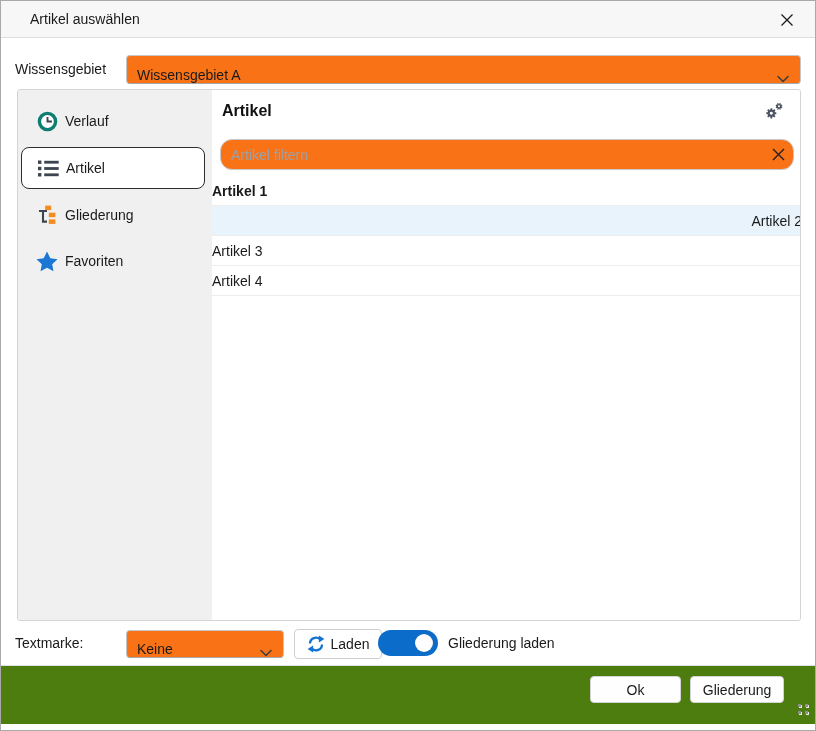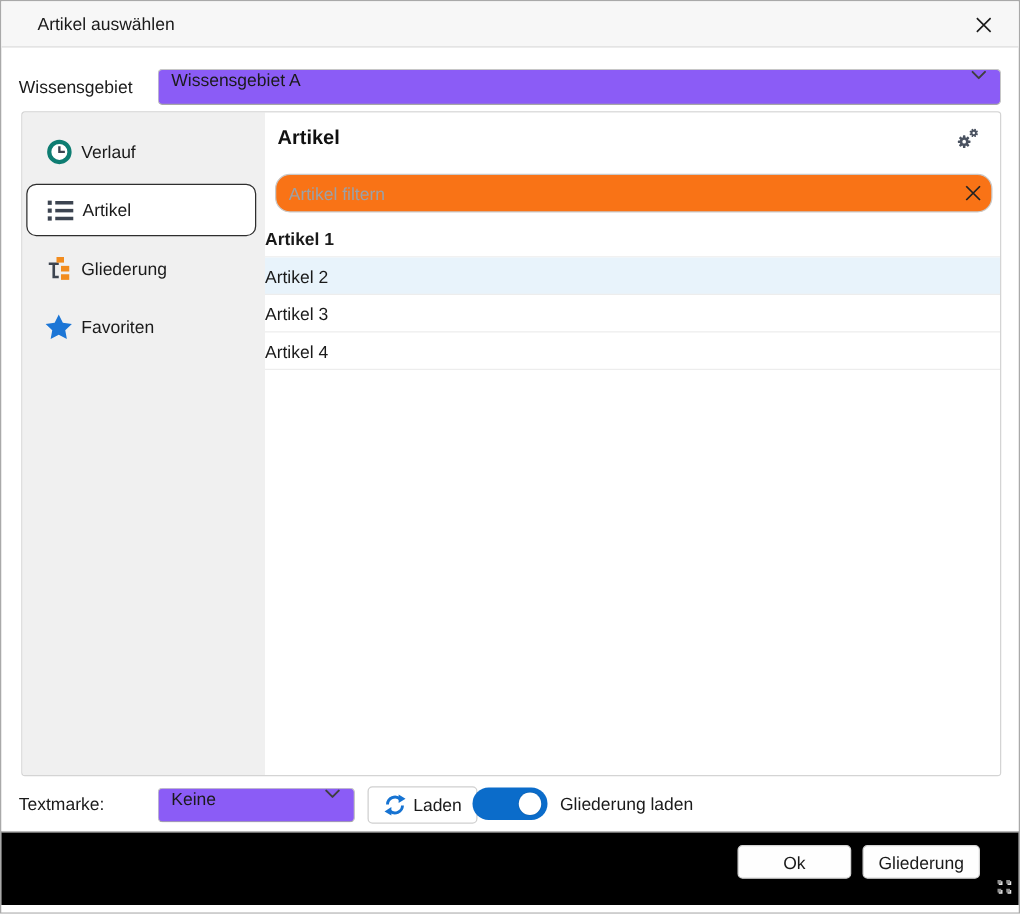--- a/index.html
+++ b/index.html
@@ -18,22 +18,22 @@
     border:1px solid #a9a9a9;background:#ffffff;overflow:hidden;
     font-family:"Liberation Sans",sans-serif;color:var(--text-main);
   }
   
   .titlebar{position:absolute;left:0;top:0;width:100%;height:37px;background:#f7f7f7;border-bottom:1px solid #dedede;}
   .titlebar .title{position:absolute;left:29px;top:0;line-height:36px;font-size:14px;}
   .close-btn{position:absolute;right:14px;top:5px;width:28px;height:28px;display:flex;align-items:center;justify-content:center;cursor:pointer;background:transparent;border:none;}
   
   .kb-label{position:absolute;left:14px;top:54px;height:29px;line-height:29px;font-size:14px;}
   .select-box{
-    position:absolute;background:#8b5cf6;border:1px solid #c6c6c6;border-bottom-color:#a7a7a7;
-    border-radius:4px;font-size:14px;display:flex;align-items:flex-start;cursor:pointer;
+    position:absolute;background:#f97316;border:1px solid #c6c6c6;border-bottom-color:#a7a7a7;
+    border-radius:4px;font-size:14px;display:flex;align-items:flex-end;cursor:pointer;
   }
   .select-box .sel-value{padding-left:10px;flex:1;white-space:nowrap;overflow:hidden;}
   .select-box .chev{margin-right:11px;display:flex;align-items:center;}
   .kb-select{left:125px;top:54px;width:675px;height:29px;}
   .tm-select{left:125px;top:629px;width:158px;height:28px;}
   
   .content-box{position:absolute;left:16px;top:88px;width:784px;height:532px;border:1px solid #d4d4d4;border-radius:3px;overflow:hidden;}
   .sidebar{position:absolute;left:0;top:0;width:194px;height:100%;background:#f0f0f0;}
   .side-item{position:absolute;left:0;width:223px;height:36px;display:flex;align-items:center;cursor:pointer;font-size:14px;}
   .side-item .s-icon{position:absolute;left:18px;width:22px;height:22px;display:flex;align-items:center;justify-content:center;}
@@ -51,32 +51,32 @@
   .main{position:absolute;left:194px;top:0;width:590px;height:100%;background:#ffffff;}
   .main-header{position:absolute;left:10px;top:12px;font-size:16px;font-weight:bold;color:#111;}
   .gears-btn{position:absolute;right:12px;top:5px;width:32px;height:32px;border:none;background:transparent;display:flex;align-items:center;justify-content:center;cursor:pointer;}
   .filter-wrap{position:absolute;left:8px;top:49px;width:574px;height:31px;border:1px solid #c9c9c9;border-radius:12px;background:#f97316;display:flex;align-items:center;}
   .filter-input{flex:1;border:none;outline:none;background:transparent;font-family:"Liberation Sans",sans-serif;font-size:14px;padding:0 0 0 10px;color:var(--text-main);}
   .filter-input::placeholder{color:#9ba1a8;}
   .clear-btn{width:30px;height:100%;border:none;background:transparent;display:flex;align-items:center;justify-content:center;cursor:pointer;}
   .article-list{position:absolute;left:0;top:86px;width:100%;}
   .article-row{height:30px;line-height:30px;font-size:14px;border-bottom:1px solid #ededed;cursor:pointer;}
   .article-row.current{font-weight:bold;}
-  .article-row.sel{background:var(--selection-bg);}
+  .article-row.sel{background:var(--selection-bg);text-align:right;}
   
   .tm-label{position:absolute;left:14px;top:628px;height:29px;line-height:29px;font-size:14px;}
   .laden-btn{
     position:absolute;left:293px;top:628px;width:88px;height:30px;background:#fff;border:1px solid #cfcfcf;border-radius:4px;
     display:flex;align-items:center;justify-content:center;gap:6px;font-size:14px;font-family:"Liberation Sans",sans-serif;color:var(--text-main);cursor:pointer;
   }
   .toggle{position:absolute;left:377px;top:629px;width:60px;height:26px;border-radius:13px;background:var(--accent-blue);cursor:pointer;}
   .toggle .knob{position:absolute;left:37px;top:4px;width:18px;height:18px;border-radius:50%;background:#fff;box-shadow:0 0 1px rgba(0,0,0,.3);}
   .auto-label{position:absolute;left:447px;top:628px;height:29px;line-height:29px;font-size:14px;}
   
-  .footer{position:absolute;left:0;top:664px;width:100%;height:59px;background:#000000;border-top:1px solid #e2e2e2;}
+  .footer{position:absolute;left:0;top:664px;width:100%;height:59px;background:#4d7c0f;border-top:1px solid #e2e2e2;}
   .btn{
     position:absolute;top:10px;height:27px;background:#fefefe;border:1px solid #d4d4d4;border-radius:4px;
     font-family:"Liberation Sans",sans-serif;font-size:14px;color:var(--text-main);cursor:pointer;
   }
   .ok-btn{left:589px;width:91px;}
   .cancel-btn{left:689px;width:94px;}
   .grip{position:absolute;right:7px;bottom:10px;width:10px;height:10px;display:grid;grid-template-columns:3px 3px;grid-template-rows:3px 3px;gap:4px;}
   .grip span{background:#8f8f8f;box-shadow:1px 1px 0 #e8e8e8;}
 </style>
 </head>

